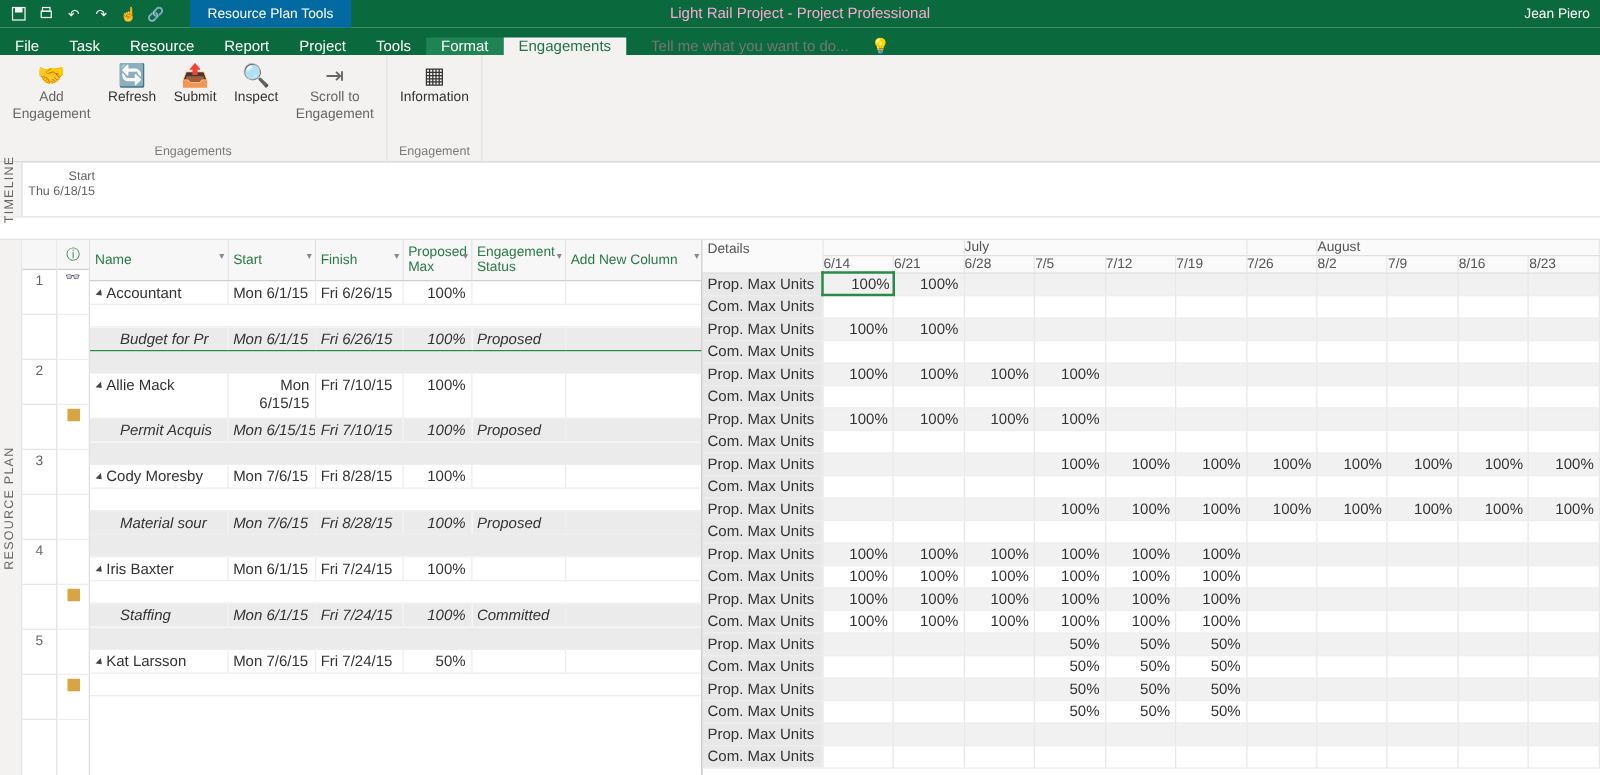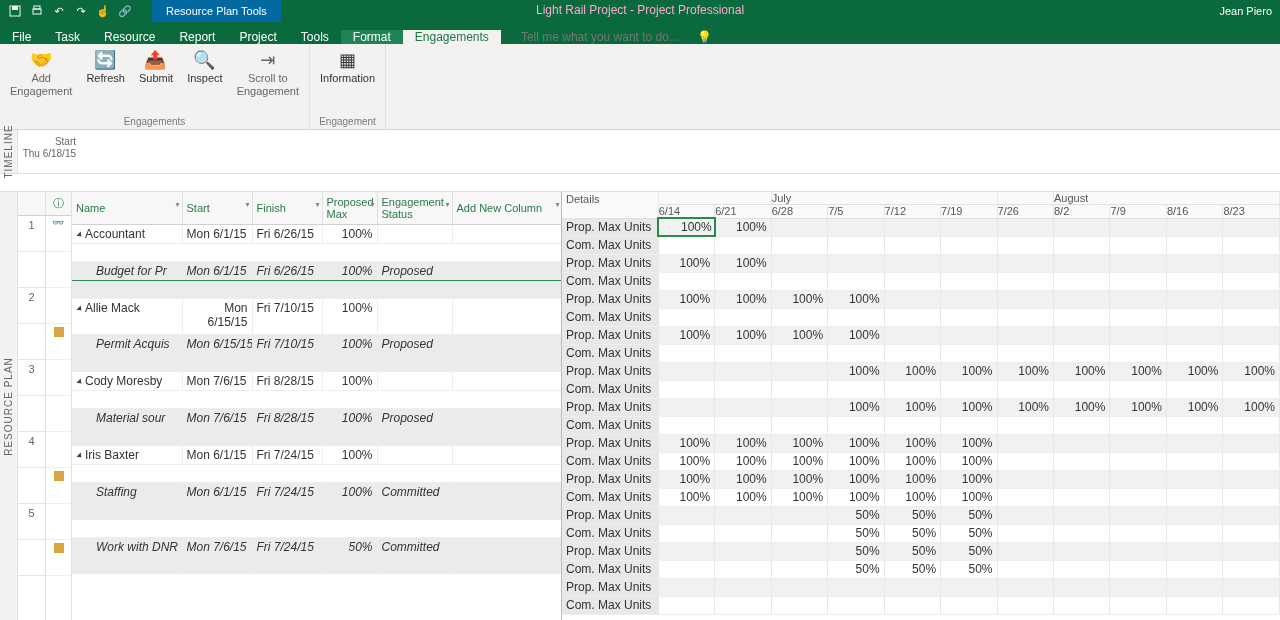--- a/index.html
+++ b/index.html
@@ -304,29 +304,29 @@
     <td class="" style="text-align:left">Mon 6/1/15</td>
     <td class="">Fri 7/24/15</td>
     <td class="num">100%</td>
     <td class="status">Committed</td>
     <td class=""></td>
           </tr>
           <tr class="sub" style="height:18px">
             <td colspan="6" style="border-top:none"></td>
           </tr>
           <tr class="" style="height:18px">
-            <td colspan="6" style="border-top:none"></td>
-          </tr>
-          <tr class="sub" style="height:36px">
-    <td class="indent">Work with DNR</td>
+    <td class=""><span class="tri"></span>Kat Larsson</td>
     <td class="" style="text-align:left">Mon 7/6/15</td>
     <td class="">Fri 7/24/15</td>
     <td class="num">50%</td>
-    <td class="status">Committed</td>
-    <td class=""></td>
+    <td class="status"></td>
+    <td class=""></td>
+          </tr>
+          <tr class="" style="height:18px">
+            <td colspan="6" style="border-top:none"></td>
           </tr>
         </tbody>
     </table>
   </div>
 
   <div class="right-grid">
     <table>
       <colgroup>
           <col style="width:92px">
           <col span="11" style="width:54px">

